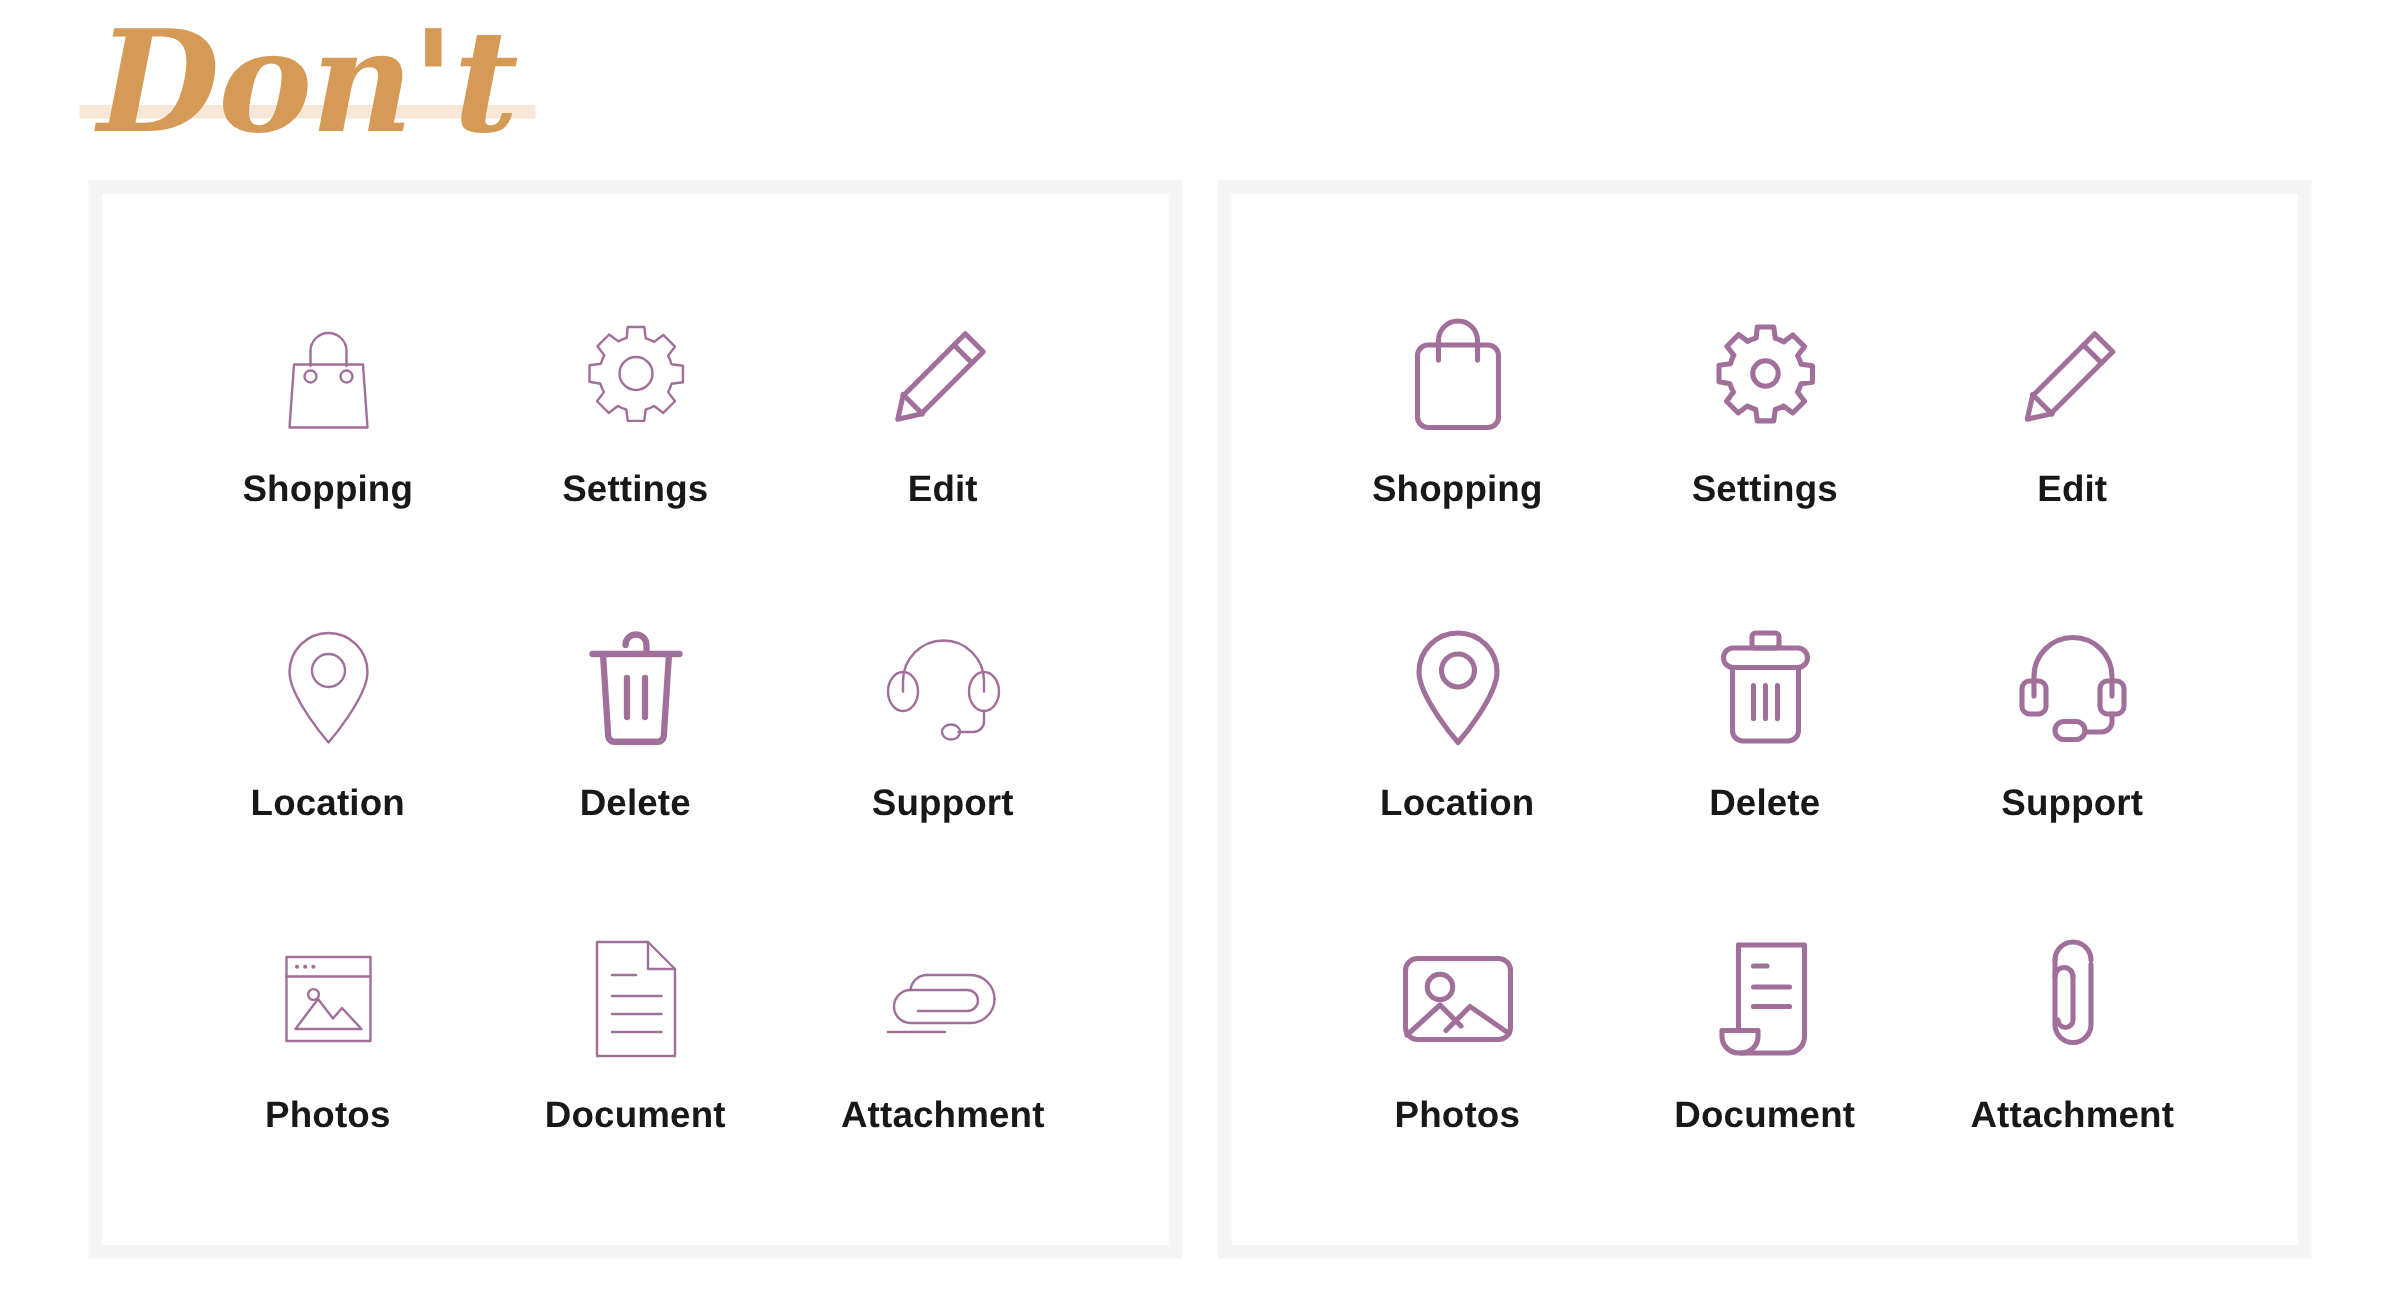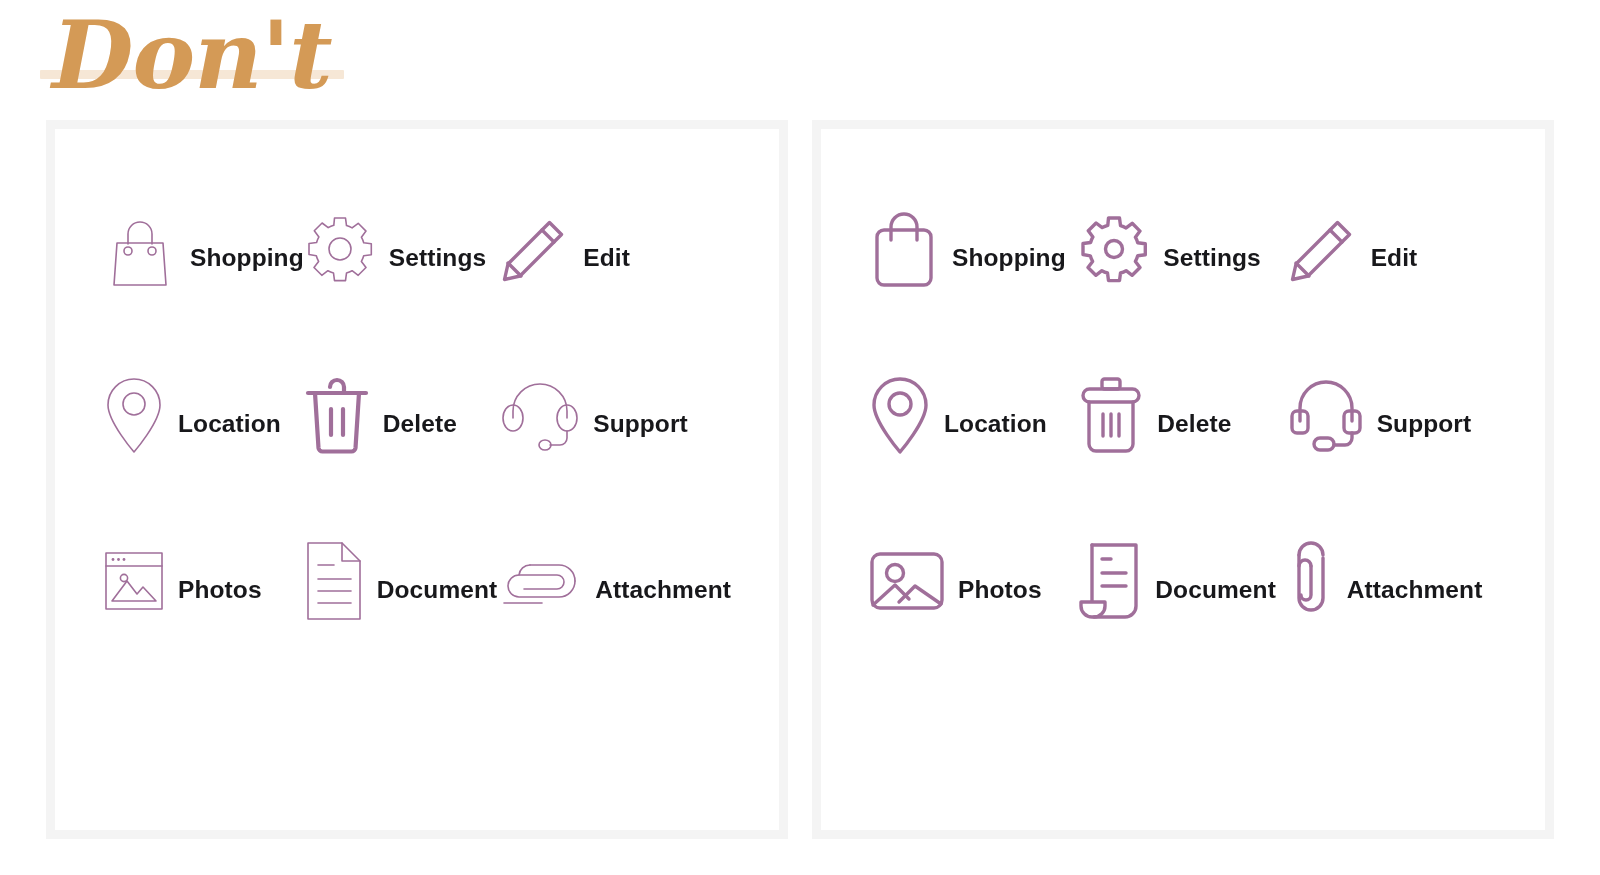--- a/index.html
+++ b/index.html
@@ -13,21 +13,21 @@
     height: 875px;
     font-family: "Liberation Sans", "DejaVu Sans", sans-serif;
     overflow: hidden;
   }
 
   .board {
     position: relative;
     width: 1600px;
     height: 875px;
     box-sizing: border-box;
-    padding: 0 46px;
+    padding: 0 59px;
     display: flex;
     flex-direction: column;
   }
 
   
   .titles {
     display: flex;
     height: 120px;
     flex: 0 0 120px;
   }
@@ -88,23 +88,23 @@
   }
 
   .grid {
     display: grid;
     grid-template-columns: repeat(3, 1fr);
     row-gap: 70px;
     width: 100%;
   }
   .cell {
     display: flex;
+    flex-direction: column;
     align-items: center;
     justify-content: flex-start;
-    gap: 13px;
   }
   .icon-box {
     height: 96px;
     display: flex;
     align-items: center;
     justify-content: center;
   }
   .icon-box svg {
     display: block;
     overflow: visible;

